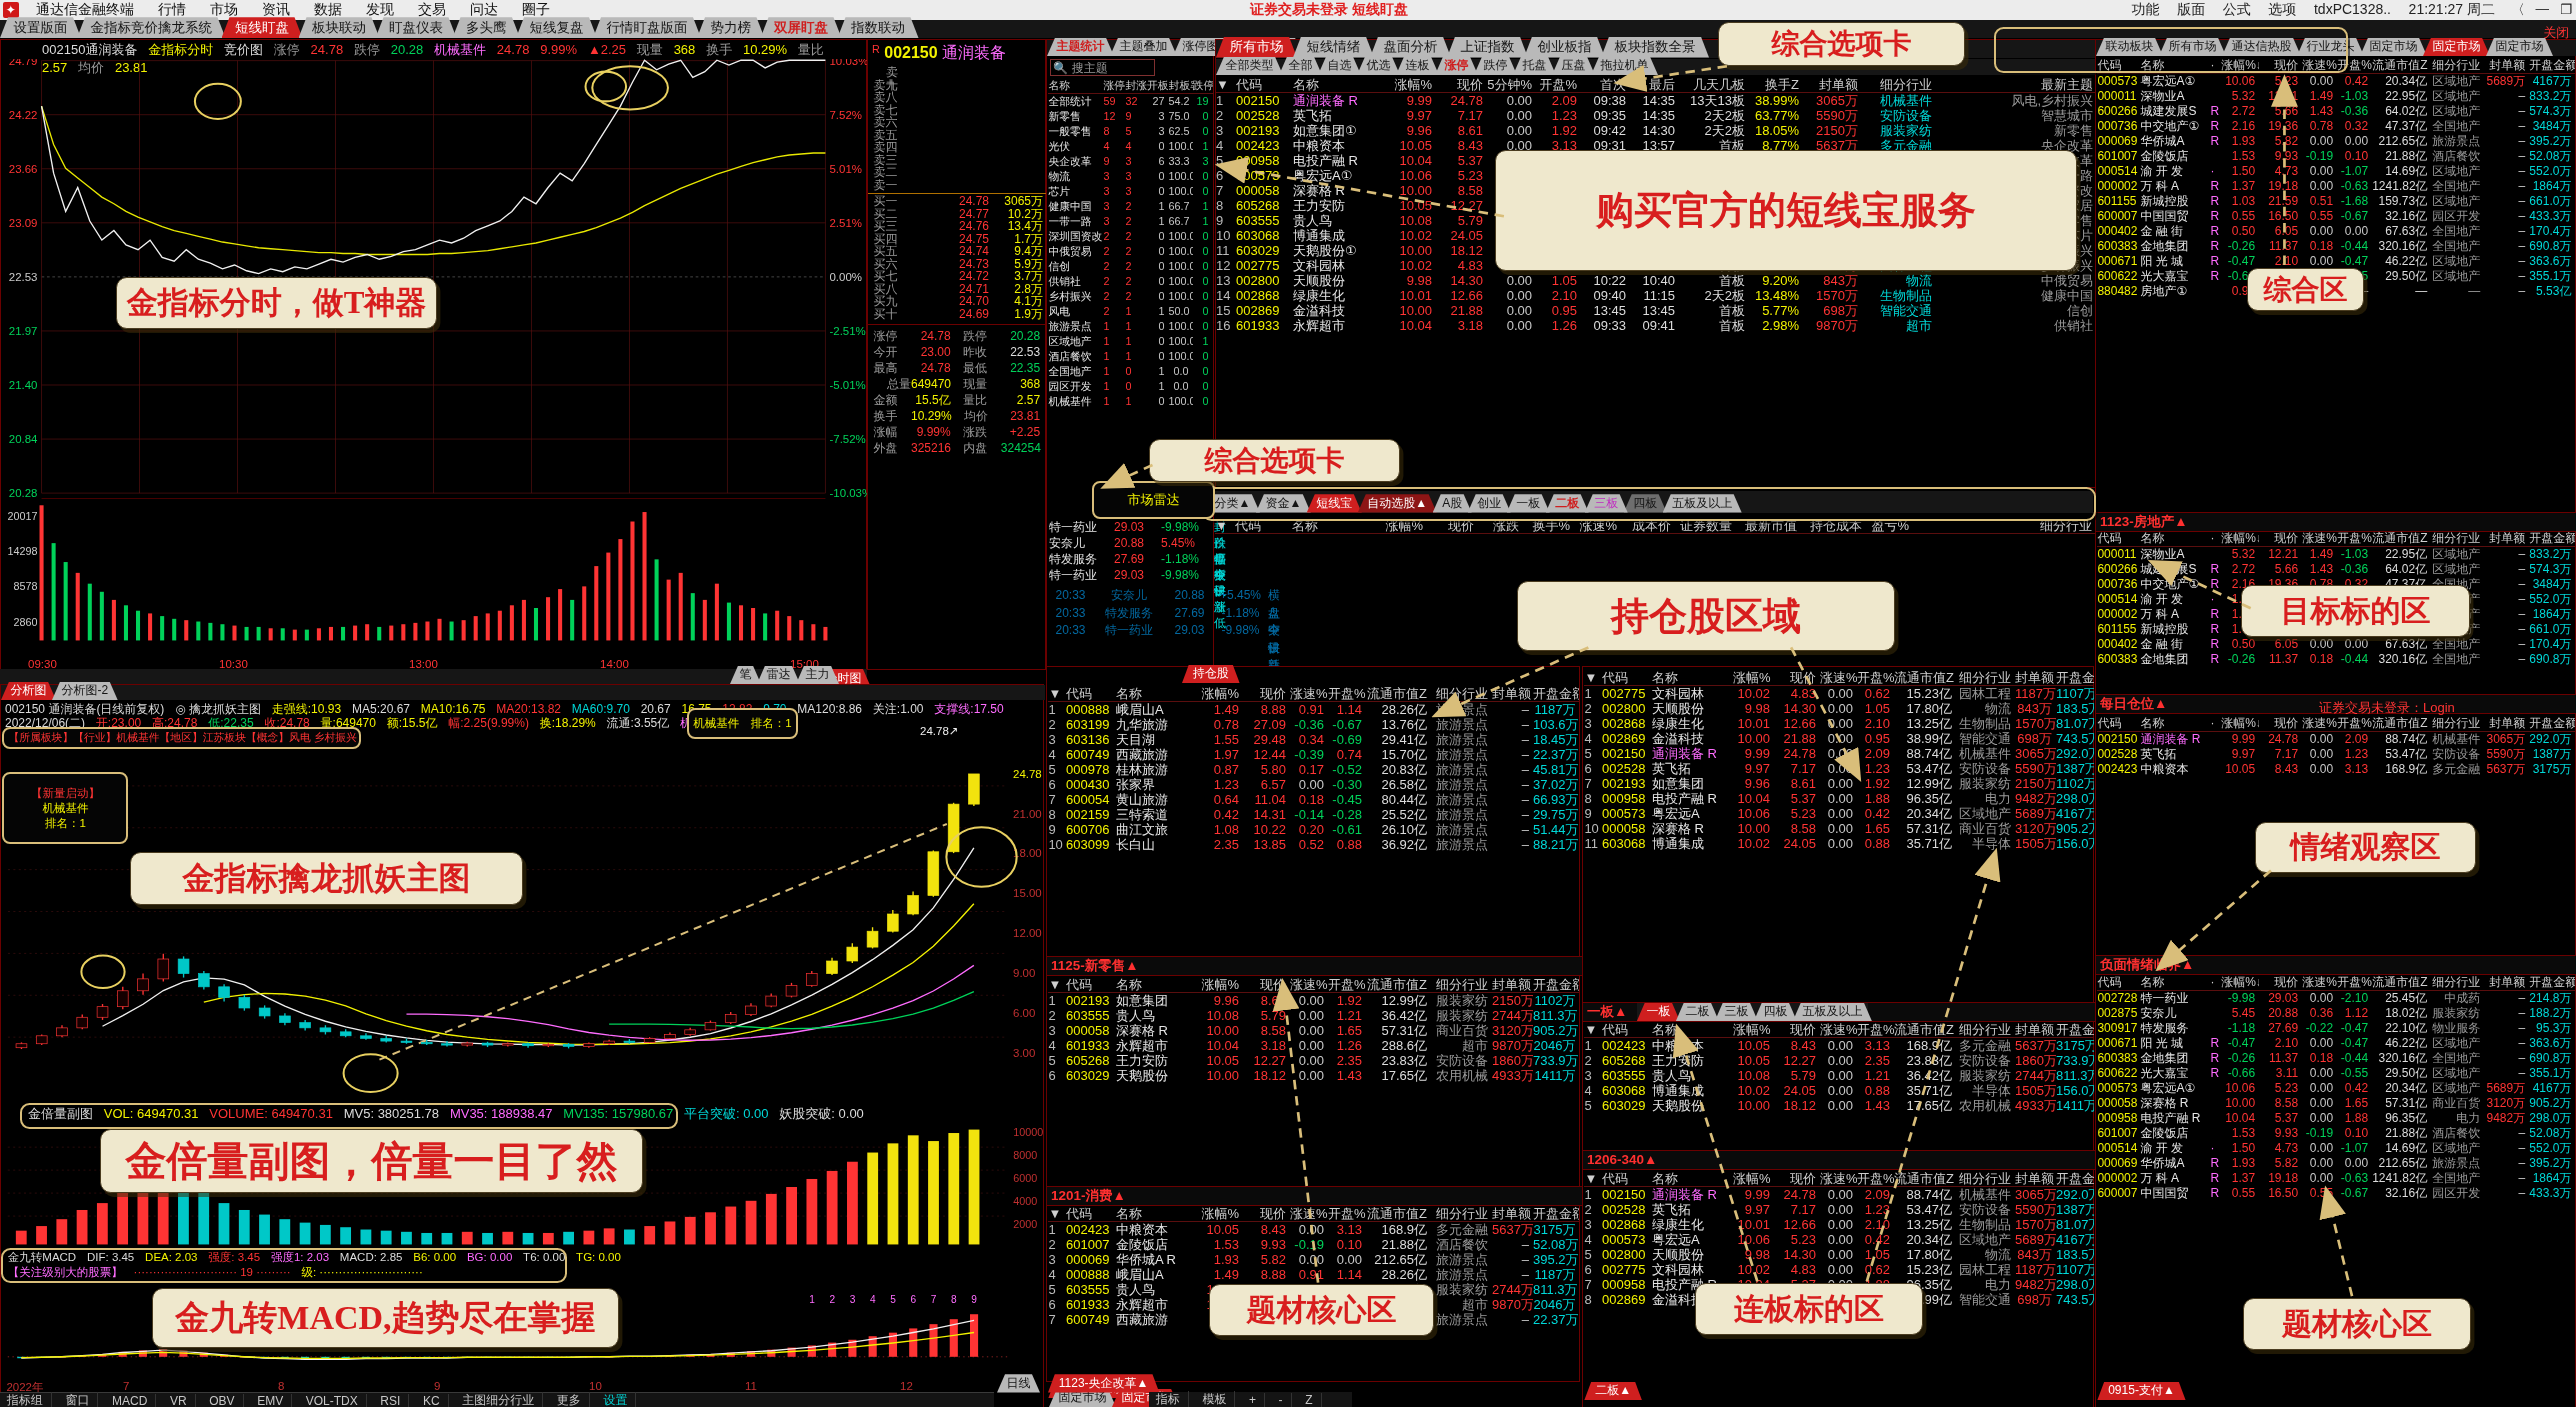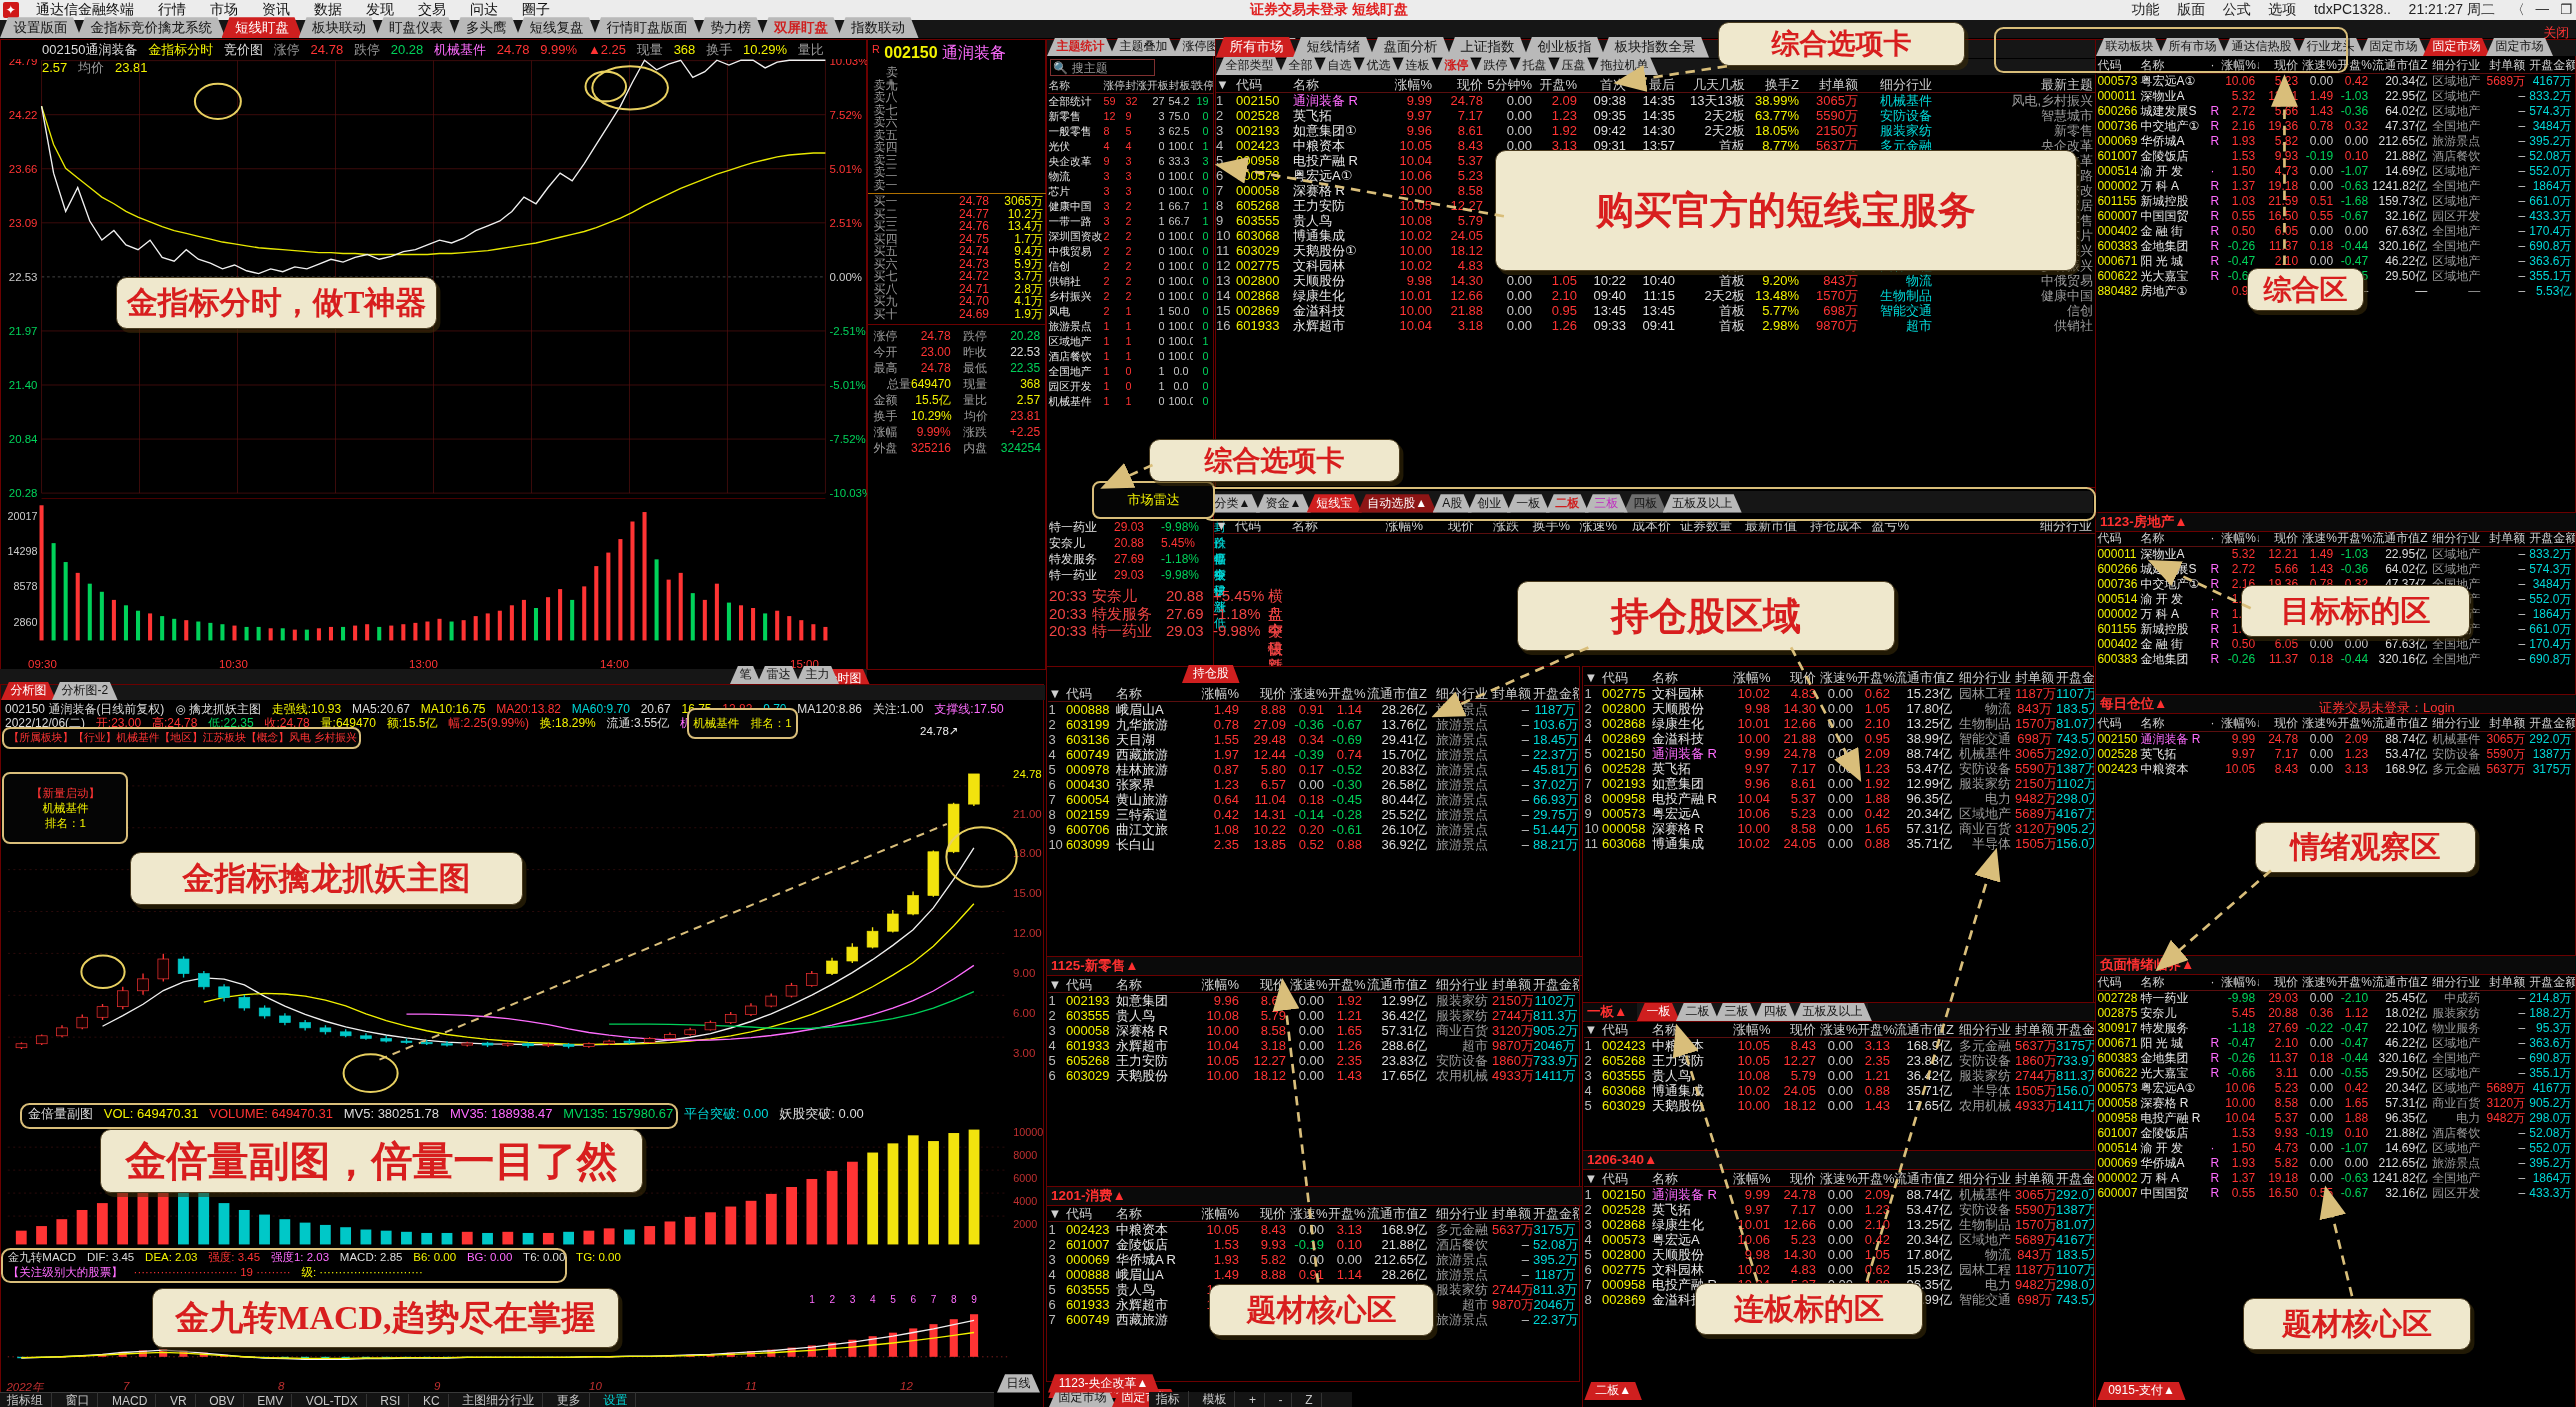--- a/index.html
+++ b/index.html
@@ -55,21 +55,21 @@
         padding:0.7px 10.8px;font-size:12px;white-space:nowrap;}
   svg{position:absolute;}
   .toolbar{position:absolute;background:#141414;color:#c8c8c8;display:flex;align-items:center;
            font-size:12px;border-top:0.7px solid #3a3a3a;}
   .toolbar span{margin:0 6.8px;border-right:0.7px solid #333;padding-right:8px;}
   .qrow{display:grid;grid-template-columns:39px 1fr 58px;height:12.5px;line-height:12.5px;font-size:12px;}
   .qrow span:nth-child(2){text-align:right}.qrow span:nth-child(3){text-align:right;padding-right:4px;}
   .irow{display:grid;grid-template-columns:43px 1fr 43px 1fr;height:16px;line-height:16px;font-size:12px;}
   .irow .lab{color:#9a9a9a}.irow .v{text-align:right;padding-right:6.8px;}
   .sigrow{display:grid;grid-template-columns:43px 74px 47px 55px 1fr;height:17.6px;line-height:17.6px;
-          font-size:15px;color:#ef4444;}
+          font-size:12px;color:#0369a1;text-align:center;}
   .radrow{display:grid;grid-template-columns:65px 47px 53px 1fr;height:16px;line-height:16px;font-size:12px;}
 </style>
 </head>
 <body>
 
 <div class="topbar">
   <span class="logo">✦</span>
   <span class="menu"><span class="">通达信金融终端</span><span class="">行情</span><span class="">市场</span><span class="">资讯</span><span class="">数据</span><span class="">发现</span><span class="">交易</span><span class="">问达</span><span class="">圈子</span></span>
   <span class="wtitle">证券交易未登录 短线盯盘</span>
   <span class="wright">
@@ -2570,21 +2570,21 @@
       <text x="1196" y="20" fill="#ff6cff" font-size="15">1</text>
       <text x="1226" y="20" fill="#ff6cff" font-size="15">2</text>
       <text x="1256" y="20" fill="#ff6cff" font-size="15">3</text>
       <text x="1286" y="20" fill="#ff6cff" font-size="15">4</text>
       <text x="1316" y="20" fill="#ff6cff" font-size="15">5</text>
       <text x="1346" y="20" fill="#ff6cff" font-size="15">6</text>
       <text x="1376" y="20" fill="#ff6cff" font-size="15">7</text>
       <text x="1406" y="20" fill="#ff6cff" font-size="15">8</text>
       <text x="1436" y="20" fill="#ff6cff" font-size="15">9</text>
     </svg>
-  <div class="abs" style="left:0;top:695px;width:1044px;height:13.5px;font-style:italic;" id="kl-xaxis">
+  <div class="abs" style="left:0;top:695px;width:1044px;height:13.5px;" id="kl-xaxis">
       <span style="position: absolute; color: rgb(192, 48, 48); font-size: 11.5px; left: 5.4px;">2022年</span>
       <span style="position: absolute; color: rgb(192, 48, 48); font-size: 11.5px; left: 122px;">7</span>
       <span style="position: absolute; color: rgb(192, 48, 48); font-size: 11.5px; left: 277px;">8</span>
       <span style="position: absolute; color: rgb(192, 48, 48); font-size: 11.5px; left: 433px;">9</span>
       <span style="position: absolute; color: rgb(192, 48, 48); font-size: 11.5px; left: 588px;">10</span>
       <span style="position: absolute; color: rgb(192, 48, 48); font-size: 11.5px; left: 744px;">11</span>
       <span style="position: absolute; color: rgb(192, 48, 48); font-size: 11.5px; left: 899px;">12</span>
     </div>
 </div>
 <div class="tabrow" style="left:997px;top:1379px;height:13.5px;background:transparent;">

